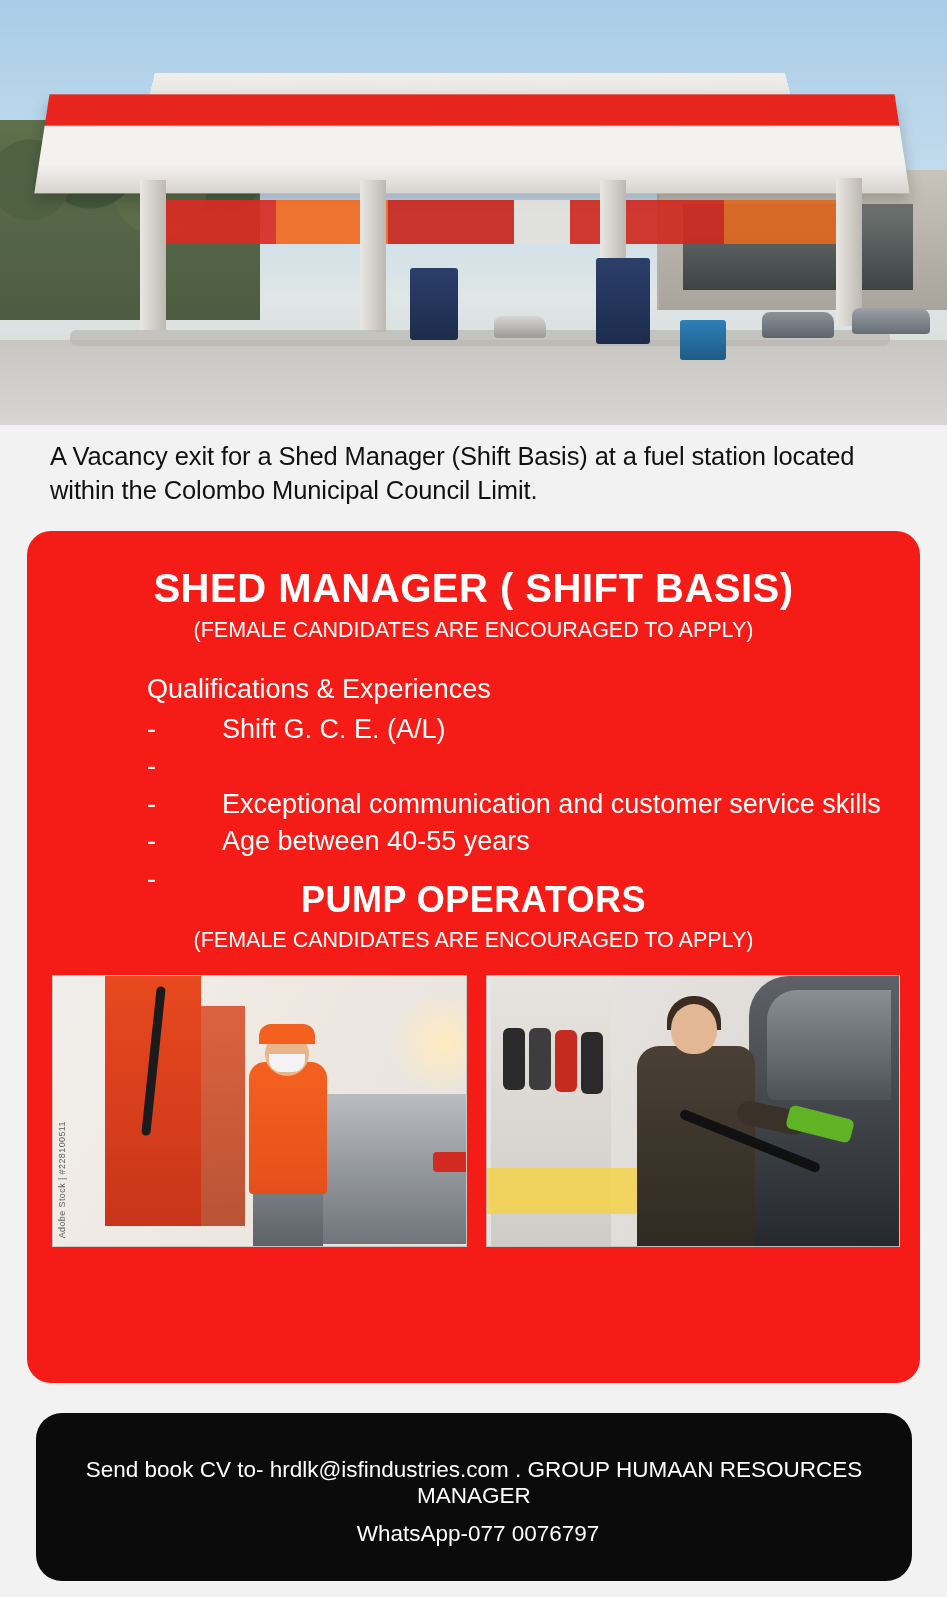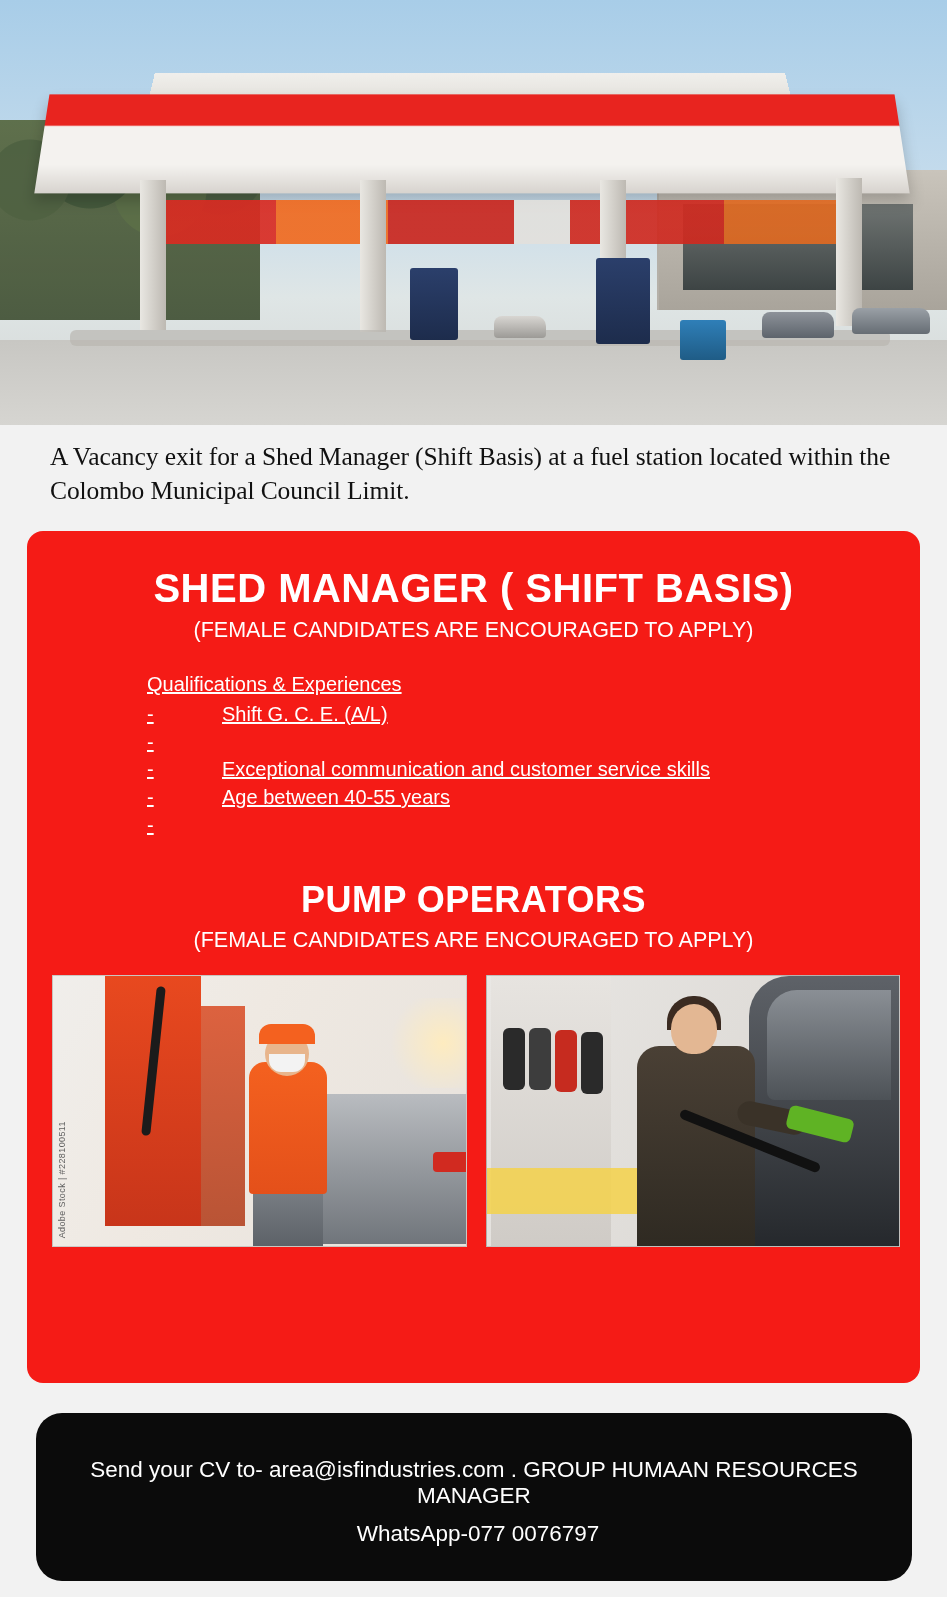--- a/index.html
+++ b/index.html
@@ -96,49 +96,49 @@
   .hero .c2 { left: 852px; top: 308px; width: 78px; background: linear-gradient(#9aa0a6,#666d74); }
   .hero .c3 { left: 494px; top: 316px; width: 52px; height: 22px; background: linear-gradient(#d8d6d2,#9c9a96); }
 
   
   .intro {
     position: absolute;
     top: 440px; left: 50px; width: 850px;
     font-size: 25.5px;
     line-height: 1.33;
     color: #111111;
-    font-family: Liberation Serif, serif;
+    font-family: Liberation Sans, sans-serif;
     letter-spacing: -0.1px;
   }
 
   
   .red-card {
     position: absolute;
     top: 531px; left: 27px;
     width: 893px; height: 852px;
     background: #f51b16;
-    border-radius: 16px;
+    border-radius: 24px;
   }
   .job-title {
     text-align: center;
     color: #ffffff;
     font-weight: bold;
     letter-spacing: 0.5px;
   }
   .title-1 {
     position: absolute; top: 35px; left: 0; width: 893px;
     font-size: 40px;
   }
   .sub-1 {
     position: absolute; top: 87px; left: 0; width: 893px;
     text-align: center; color: #ffffff; font-size: 21.5px;
   }
   .quals {
     position: absolute; top: 140px; left: 120px; width: 740px;
-    color: #ffffff; font-size: 20px; line-height: 1.39; text-decoration: underline;
+    color: #ffffff; font-size: 27px; line-height: 1.39;
   }
   .quals .q-head { margin-bottom: 2px; }
   .quals ul { list-style: none; }
   .quals li { display: flex; }
   .quals li .dash { width: 75px; flex: 0 0 75px; }
   .title-2 {
     position: absolute; top: 348px; left: 0; width: 893px;
     font-size: 36px;
   }
   .sub-2 {
@@ -368,17 +368,17 @@
         <div class="arm"></div>
         <div class="greengun"></div>
       </div>
     </div>
 
     <div class="notes">
     </div>
   </div>
 
   <div class="footer">
-    <div class="line1">Send your CV to- area@isfindustries.com . GROUP HUMAAN RESOURCES MANAGER</div>
+    <div class="line1">Send book CV to- hrdlk@isfindustries.com . GROUP HUMAAN RESOURCES MANAGER</div>
     <div class="line2">WhatsApp-077 0076797</div>
   </div>
 
 </div>
 
 </body></html>

